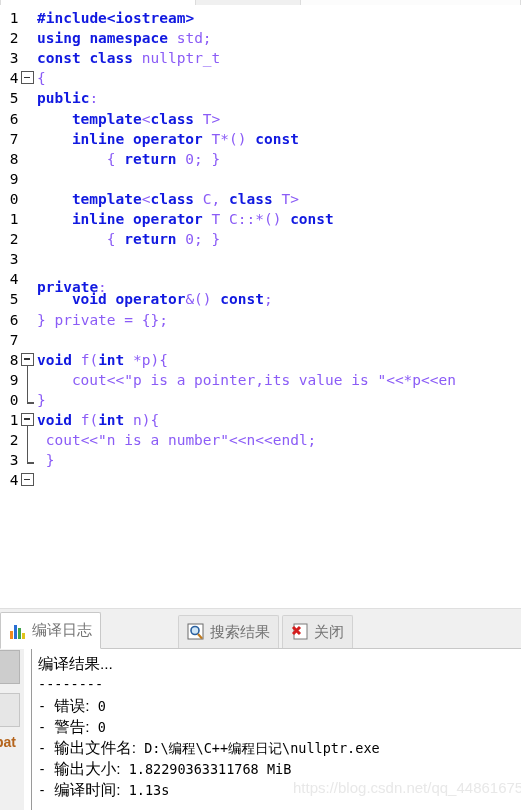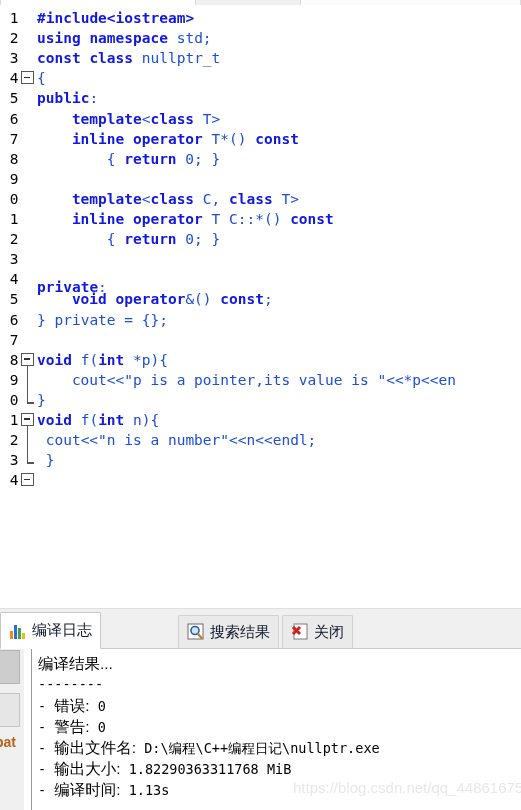--- a/index.html
+++ b/index.html
@@ -53,21 +53,21 @@
     color:#000; letter-spacing:-0.5px;
   }
   .code {
     position:absolute; left:37px; top:0;
     font-family:"DejaVu Sans Mono", monospace;
     font-size:14.5px; line-height:20.1px;
     color:#000; white-space:pre;
   }
   .kw  { color:#1119e0; font-weight:bold; }
   .pre { color:#1119e0; font-weight:bold; }
-  .plain { color:#1d4ed8; }
+  .plain { color:#8b5cf6; }
 
   
   .foldbox {
     position:absolute; width:13px; height:13px;
     border:1.5px solid #555; background:#fff; box-sizing:border-box;
   }
   .foldbox::before {
     content:""; position:absolute; left:2px; top:4.3px;
     width:6px; height:1.6px; background:#333;
   }
@@ -95,21 +95,21 @@
   .tabbar {
     position:absolute; left:0; top:3px; width:521px; height:36px;
   }
   .tab {
     position:absolute; top:3px; height:33px;
     background:#eaeaea;
     border:1px solid #d2d2d2; border-bottom:none;
     display:flex; align-items:center; gap:5px;
     padding:0 8px;
     font-family:"Liberation Sans", sans-serif;
-    font-size:15px; color:#0f172a;
+    font-size:15px; color:#737373;
     border-radius:2px 2px 0 0;
   }
   .tab.active {
     background:#ffffff; top:0; height:37px;
     border-color:#c8c8c8; border-bottom:1px solid #fff;
     z-index:3;
   }
   .tab .tlabel { white-space:nowrap; }
   .ticon { width:18px; height:18px; position:relative; flex:none; }
 

